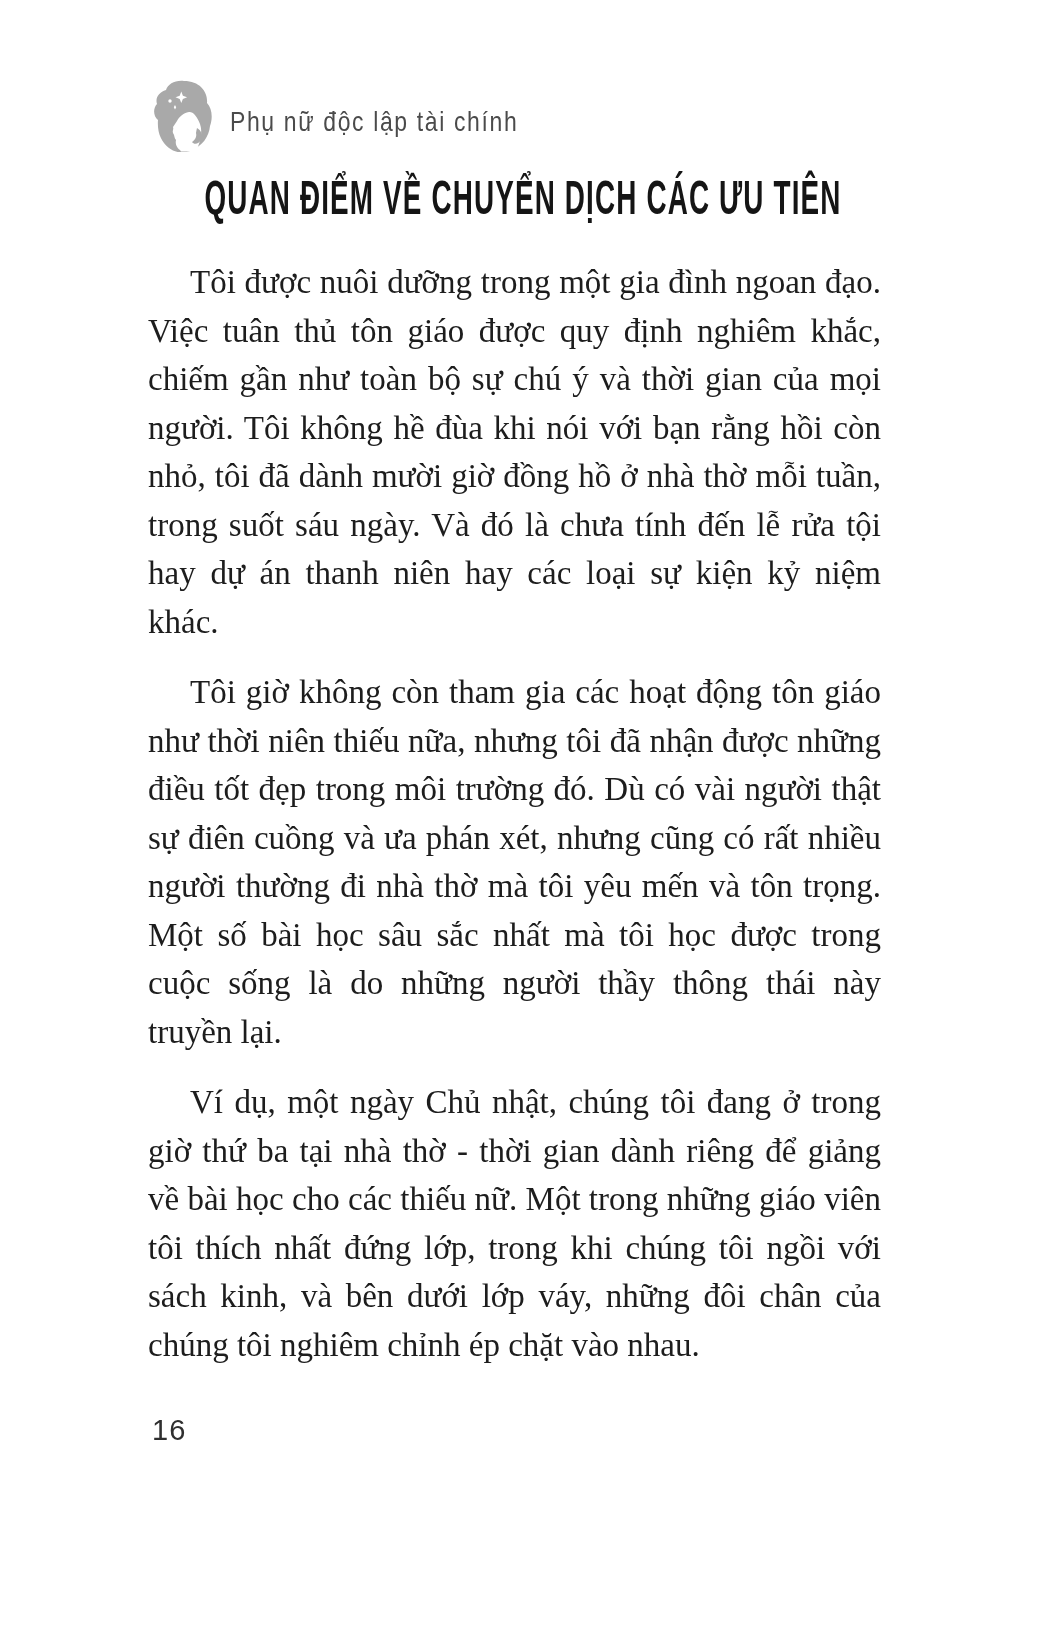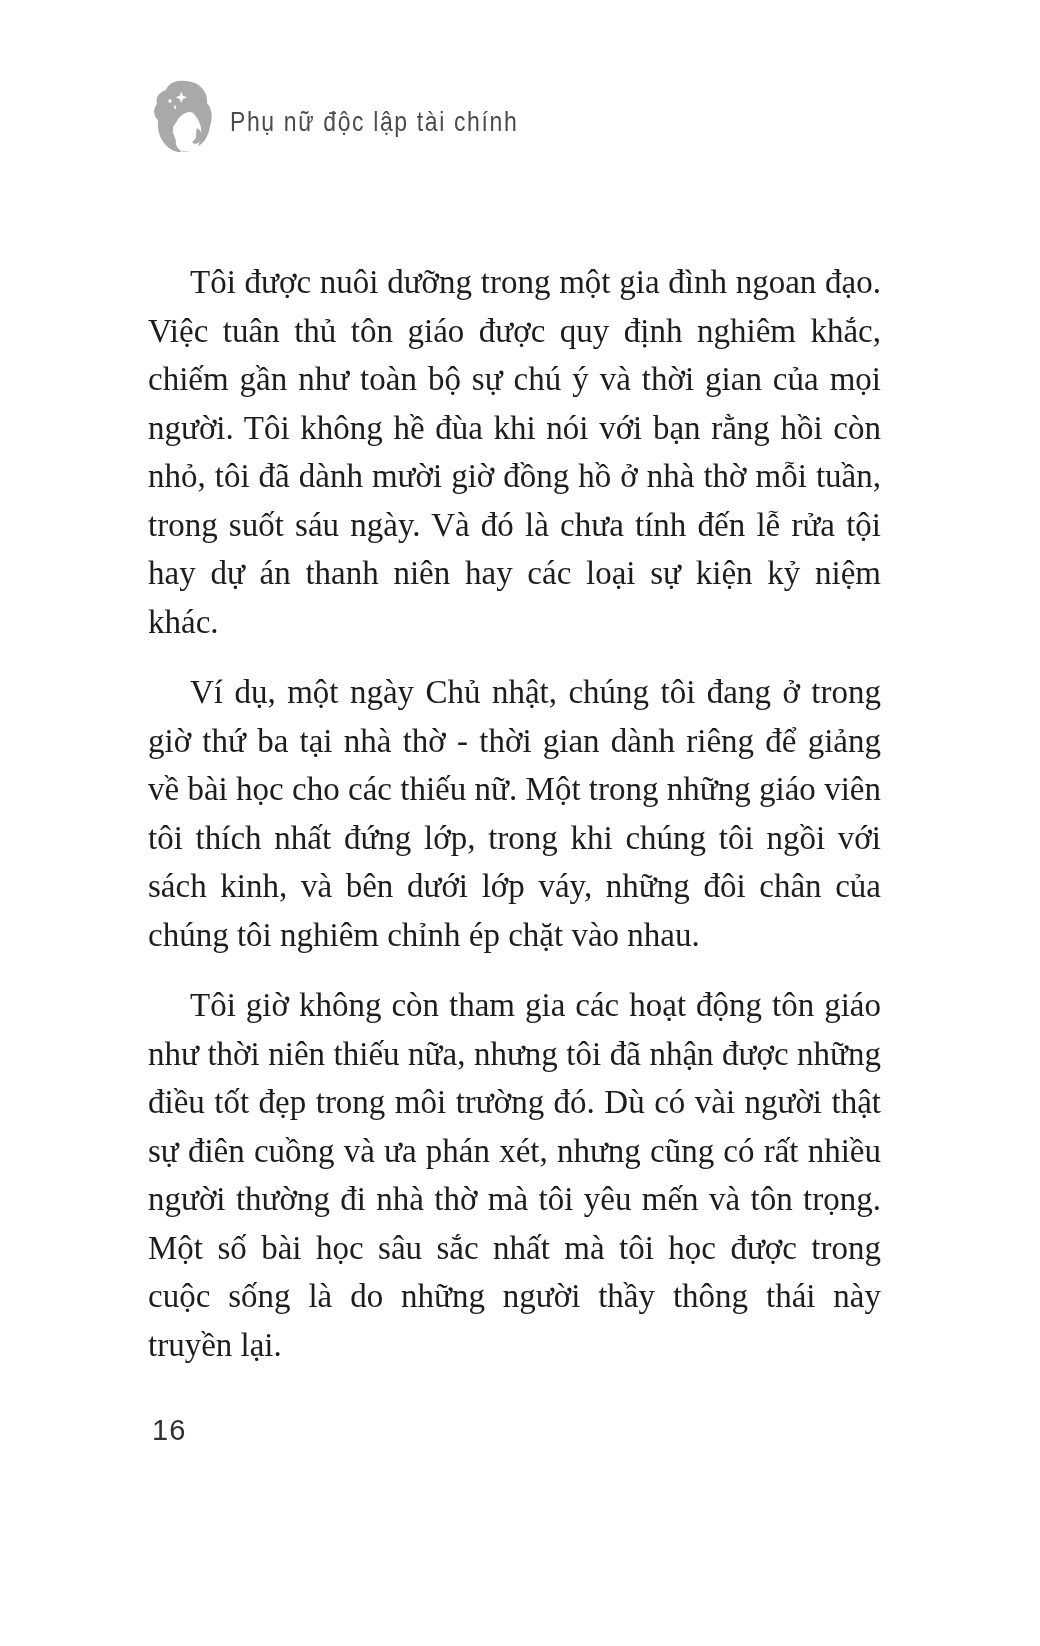--- a/index.html
+++ b/index.html
@@ -129,22 +129,25 @@
           C43.4,51 43.6,49.5 44,48 Z"></path>
 
         <path class="logo-cut" d="M28.3,11.5 L29.9,15.7 L34.1,17.3 L29.9,18.9 L28.3,23.1 L26.7,18.9 L22.5,17.3 L26.7,15.7 Z"></path>
         <circle class="logo-cut" cx="17" cy="21" r="1.7"></circle>
         <path class="logo-cut" d="M22,25 L23.2,27.3 L22,29.6 L20.8,27.3 Z"></path>
       </svg>
     </span>
     <span class="running-title">Phụ nữ độc lập tài chính</span>
   </header>
 
+  <h1 class="chapter-title">
+    <span class="condensed">QUAN ĐIỂM VỀ CHUYỂN DỊCH CÁC ƯU TIÊN</span>
+  </h1>
 
   <main class="body-text">
     <p class="para">Tôi được nuôi dưỡng trong một gia đình ngoan đạo. Việc tuân thủ tôn giáo được quy định nghiêm khắc, chiếm gần như toàn bộ sự chú ý và thời gian của mọi người. Tôi không hề đùa khi nói với bạn rằng hồi còn nhỏ, tôi đã dành mười giờ đồng hồ ở nhà thờ mỗi tuần, trong suốt sáu ngày. Và đó là chưa tính đến lễ rửa tội hay dự án thanh niên hay các loại sự kiện kỷ niệm khác.</p>
+    <p class="para">Tôi giờ không còn tham gia các hoạt động tôn giáo như thời niên thiếu nữa, nhưng tôi đã nhận được những điều tốt đẹp trong môi trường đó. Dù có vài người thật sự điên cuồng và ưa phán xét, nhưng cũng có rất nhiều người thường đi nhà thờ mà tôi yêu mến và tôn trọng. Một số bài học sâu sắc nhất mà tôi học được trong cuộc sống là do những người thầy thông thái này truyền lại.</p>
     <p class="para">Ví dụ, một ngày Chủ nhật, chúng tôi đang ở trong giờ thứ ba tại nhà thờ - thời gian dành riêng để giảng về bài học cho các thiếu nữ. Một trong những giáo viên tôi thích nhất đứng lớp, trong khi chúng tôi ngồi với sách kinh, và bên dưới lớp váy, những đôi chân của chúng tôi nghiêm chỉnh ép chặt vào nhau.</p>
-    <p class="para">Tôi giờ không còn tham gia các hoạt động tôn giáo như thời niên thiếu nữa, nhưng tôi đã nhận được những điều tốt đẹp trong môi trường đó. Dù có vài người thật sự điên cuồng và ưa phán xét, nhưng cũng có rất nhiều người thường đi nhà thờ mà tôi yêu mến và tôn trọng. Một số bài học sâu sắc nhất mà tôi học được trong cuộc sống là do những người thầy thông thái này truyền lại.</p>
   </main>
 
   <span class="page-number">16</span>
 
 </div>
 
 </body></html>

